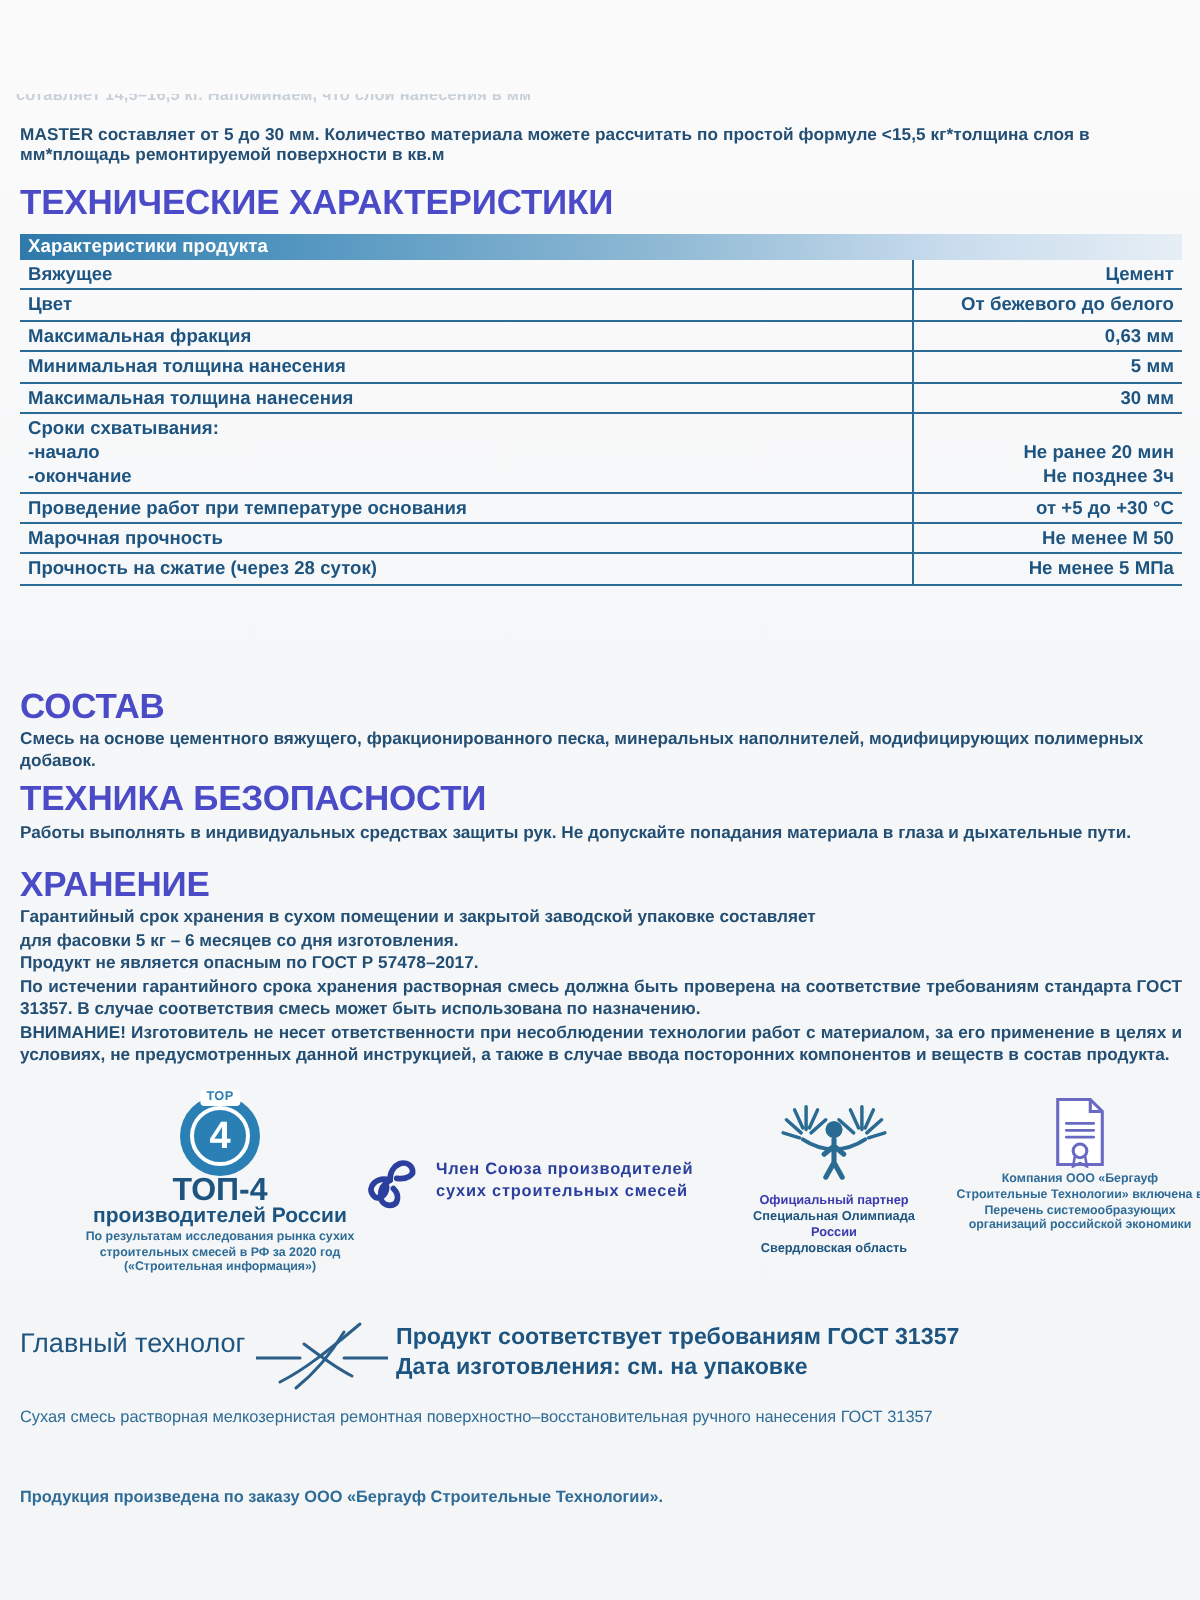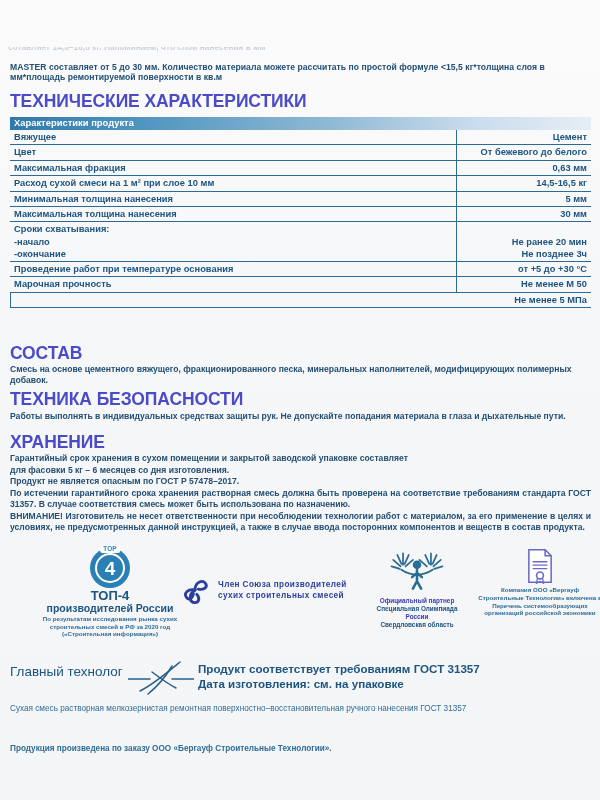--- a/index.html
+++ b/index.html
@@ -154,21 +154,21 @@
     font-size:19px;font-weight:bold;color:#ffffff;line-height:19px;
     z-index:3;
   }
   .top4-tag{
     position:absolute;left:50%;top:-3px;transform:translateX(-50%);
     background:#ffffff;color:#2a7fb5;
     font-size:6.4px;font-weight:bold;
     padding:0 3px;border-radius:2px;
     line-height:8px;z-index:4;letter-spacing:.2px;
   }
-  .top4-t1{font-size:13px;font-weight:bold;color:#1d5480;line-height:12px;}
+  .top4-t1{font-size:16px;font-weight:bold;color:#1d5480;line-height:12px;}
   .top4-t2{font-size:10.5px;font-weight:bold;color:#1d5480;line-height:12px;}
   .top4-sub{font-size:6.2px;font-weight:bold;color:#2f6c97;line-height:7.6px;margin-top:1px;}
 
   
   .badge-union{left:170px;top:26px;width:176px;display:flex;align-items:center;gap:6px;text-align:left;}
   .union-ico{flex:0 0 34px;width:34px;height:32px;}
   .union-txt{font-size:8.2px;font-weight:bold;color:#2b3f9e;line-height:11px;letter-spacing:.4px;}
 
   
   .badge-olymp{left:336px;top:2px;width:146px;}
@@ -227,44 +227,41 @@
         </div>
         <div class="trow first">
           <div class="c-label">Цвет</div>
           <div class="c-val">От бежевого до белого</div>
         </div>
         <div class="trow">
           <div class="c-label">Максимальная фракция</div>
           <div class="c-val">0,63 мм</div>
         </div>
         <div class="trow">
-          <div class="c-label">Расход сухой смеси на 1 м² при слое 10 мм</div>
-          <div class="c-val">14,5-16,5 кг</div>
-        </div>
-        <div class="trow">
           <div class="c-label">Минимальная толщина нанесения</div>
           <div class="c-val">5 мм</div>
         </div>
         <div class="trow">
           <div class="c-label">Максимальная толщина нанесения</div>
           <div class="c-val">30 мм</div>
         </div>
         <div class="trow multi">
           <div class="c-label">Сроки схватывания:<br>-начало<br>-окончание</div>
           <div class="c-val"><br>Не ранее 20 мин<br>Не позднее 3ч</div>
         </div>
         <div class="trow">
           <div class="c-label">Проведение работ при температуре основания</div>
           <div class="c-val">от +5 до +30 °С</div>
         </div>
         <div class="trow">
           <div class="c-label">Марочная прочность</div>
           <div class="c-val">Не менее М 50</div>
         </div>
         <div class="trow">
+          <div class="c-label">Прочность на сжатие (через 28 суток)</div>
           <div class="c-val">Не менее 5 МПа</div>
         </div>
       </div>
   </div>
 
   <h2 class="sec h-sostav">СОСТАВ</h2>
   <div class="p-sostav">Смесь на основе цементного вяжущего, фракционированного песка, минеральных наполнителей, модифицирующих полимерных добавок.</div>
 
   <h2 class="sec h-tb">ТЕХНИКА БЕЗОПАСНОСТИ</h2>
   <div class="p-tb">Работы выполнять в индивидуальных средствах защиты рук. Не допускайте попадания материала в глаза и дыхательные пути.</div>

